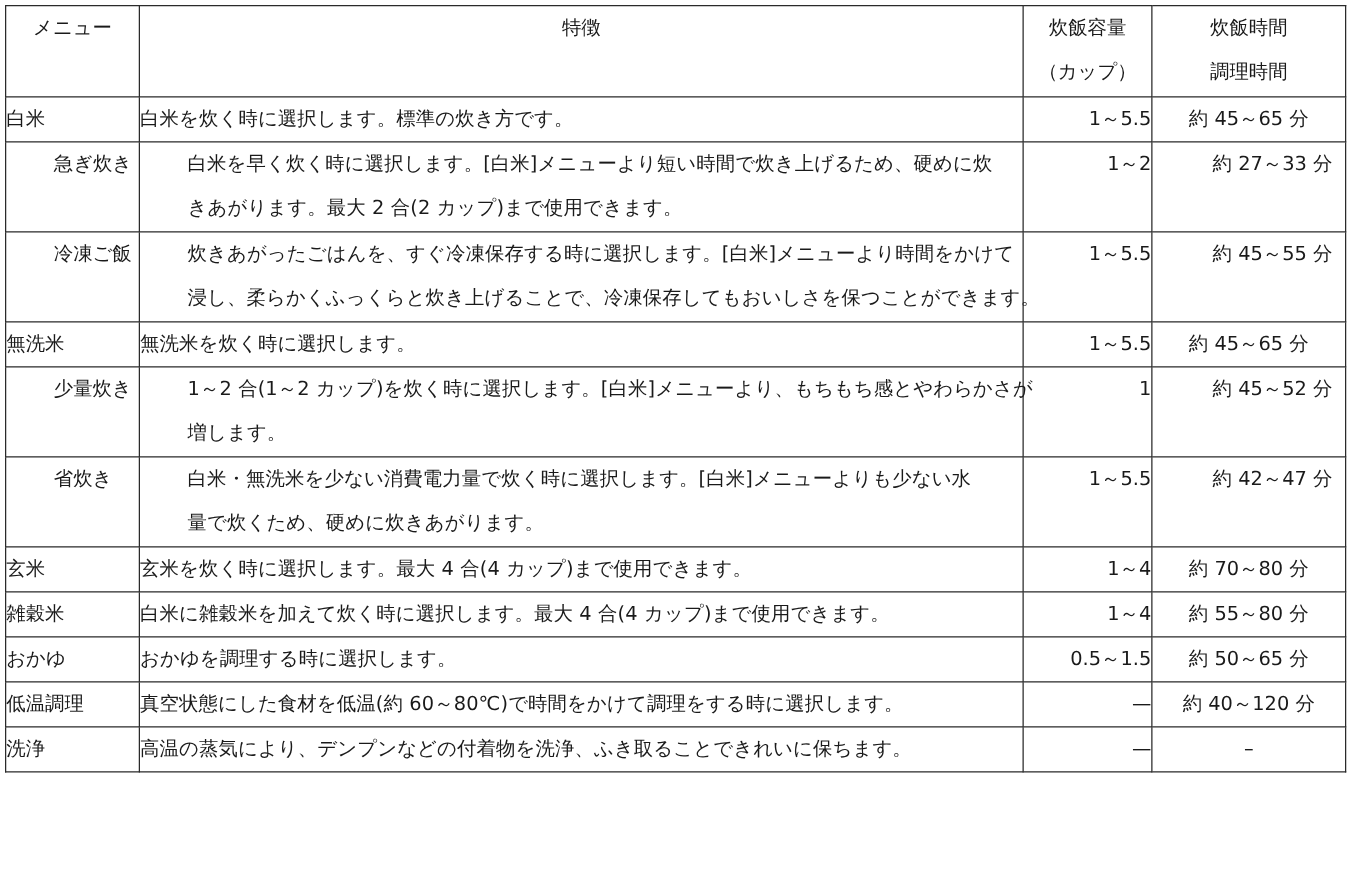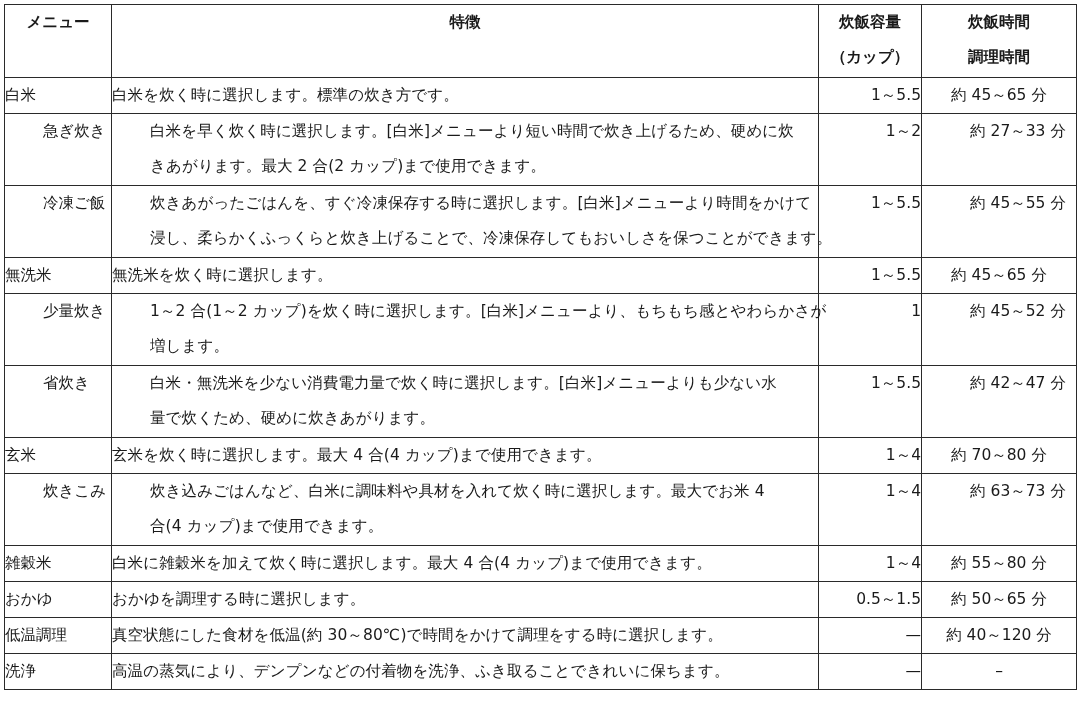--- a/index.html
+++ b/index.html
@@ -16,21 +16,21 @@
       vertical-align:top;
       font-weight:normal;
       font-size:15.5px;
       line-height:35px;
     }
     .col-menu { width:107px; }
     .col-feat { width:707px; }
     .col-cap  { width:103px; }
     .col-time { width:155px; }
     th { text-align:center; height:72px; }
-    th .hline { display:block;font-weight:bold; }
+    th .hline { display:block; }
     td.menu { text-align:left; font-size:14.5px; }
     td.feat { text-align:left; padding-left:11px; padding-right:8px; letter-spacing:0.1px;margin-left:12px; }
     td.cap  { text-align:right; }
     td.time { text-align:center; }
     tr.r1 td { height:35px; }
     tr.r2 td { height:71px;padding-left:38px; }
     .feat span { display:block; white-space:nowrap; }
   </style>
 </head>
 <body>
@@ -114,49 +114,40 @@
       <td class="time">約 42～47 分</td>
     </tr>
     <tr class="r1">
       <td class="menu">玄米</td>
       <td class="feat">
           <span>玄米を炊く時に選択します。最大 4 合(4 カップ)まで使用できます。</span>
         </td>
       <td class="cap">1～4</td>
       <td class="time">約 70～80 分</td>
     </tr>
-    <tr class="r2">
-      <td class="menu">炊きこみ</td>
-      <td class="feat">
-          <span>炊き込みごはんなど、白米に調味料や具材を入れて炊く時に選択します。最大でお米 4</span>
-          <span>合(4 カップ)まで使用できます。</span>
-        </td>
-      <td class="cap">1～4</td>
-      <td class="time">約 63～73 分</td>
-    </tr>
     <tr class="r1">
       <td class="menu">雑穀米</td>
       <td class="feat">
           <span>白米に雑穀米を加えて炊く時に選択します。最大 4 合(4 カップ)まで使用できます。</span>
         </td>
       <td class="cap">1～4</td>
       <td class="time">約 55～80 分</td>
     </tr>
     <tr class="r1">
       <td class="menu">おかゆ</td>
       <td class="feat">
           <span>おかゆを調理する時に選択します。</span>
         </td>
       <td class="cap">0.5～1.5</td>
       <td class="time">約 50～65 分</td>
     </tr>
     <tr class="r1">
       <td class="menu">低温調理</td>
       <td class="feat">
-          <span>真空状態にした食材を低温(約 30～80℃)で時間をかけて調理をする時に選択します。</span>
+          <span>真空状態にした食材を低温(約 60～80℃)で時間をかけて調理をする時に選択します。</span>
         </td>
       <td class="cap">—</td>
       <td class="time">約 40～120 分</td>
     </tr>
     <tr class="r1">
       <td class="menu">洗浄</td>
       <td class="feat">
           <span>高温の蒸気により、デンプンなどの付着物を洗浄、ふき取ることできれいに保ちます。</span>
         </td>
       <td class="cap">—</td>

